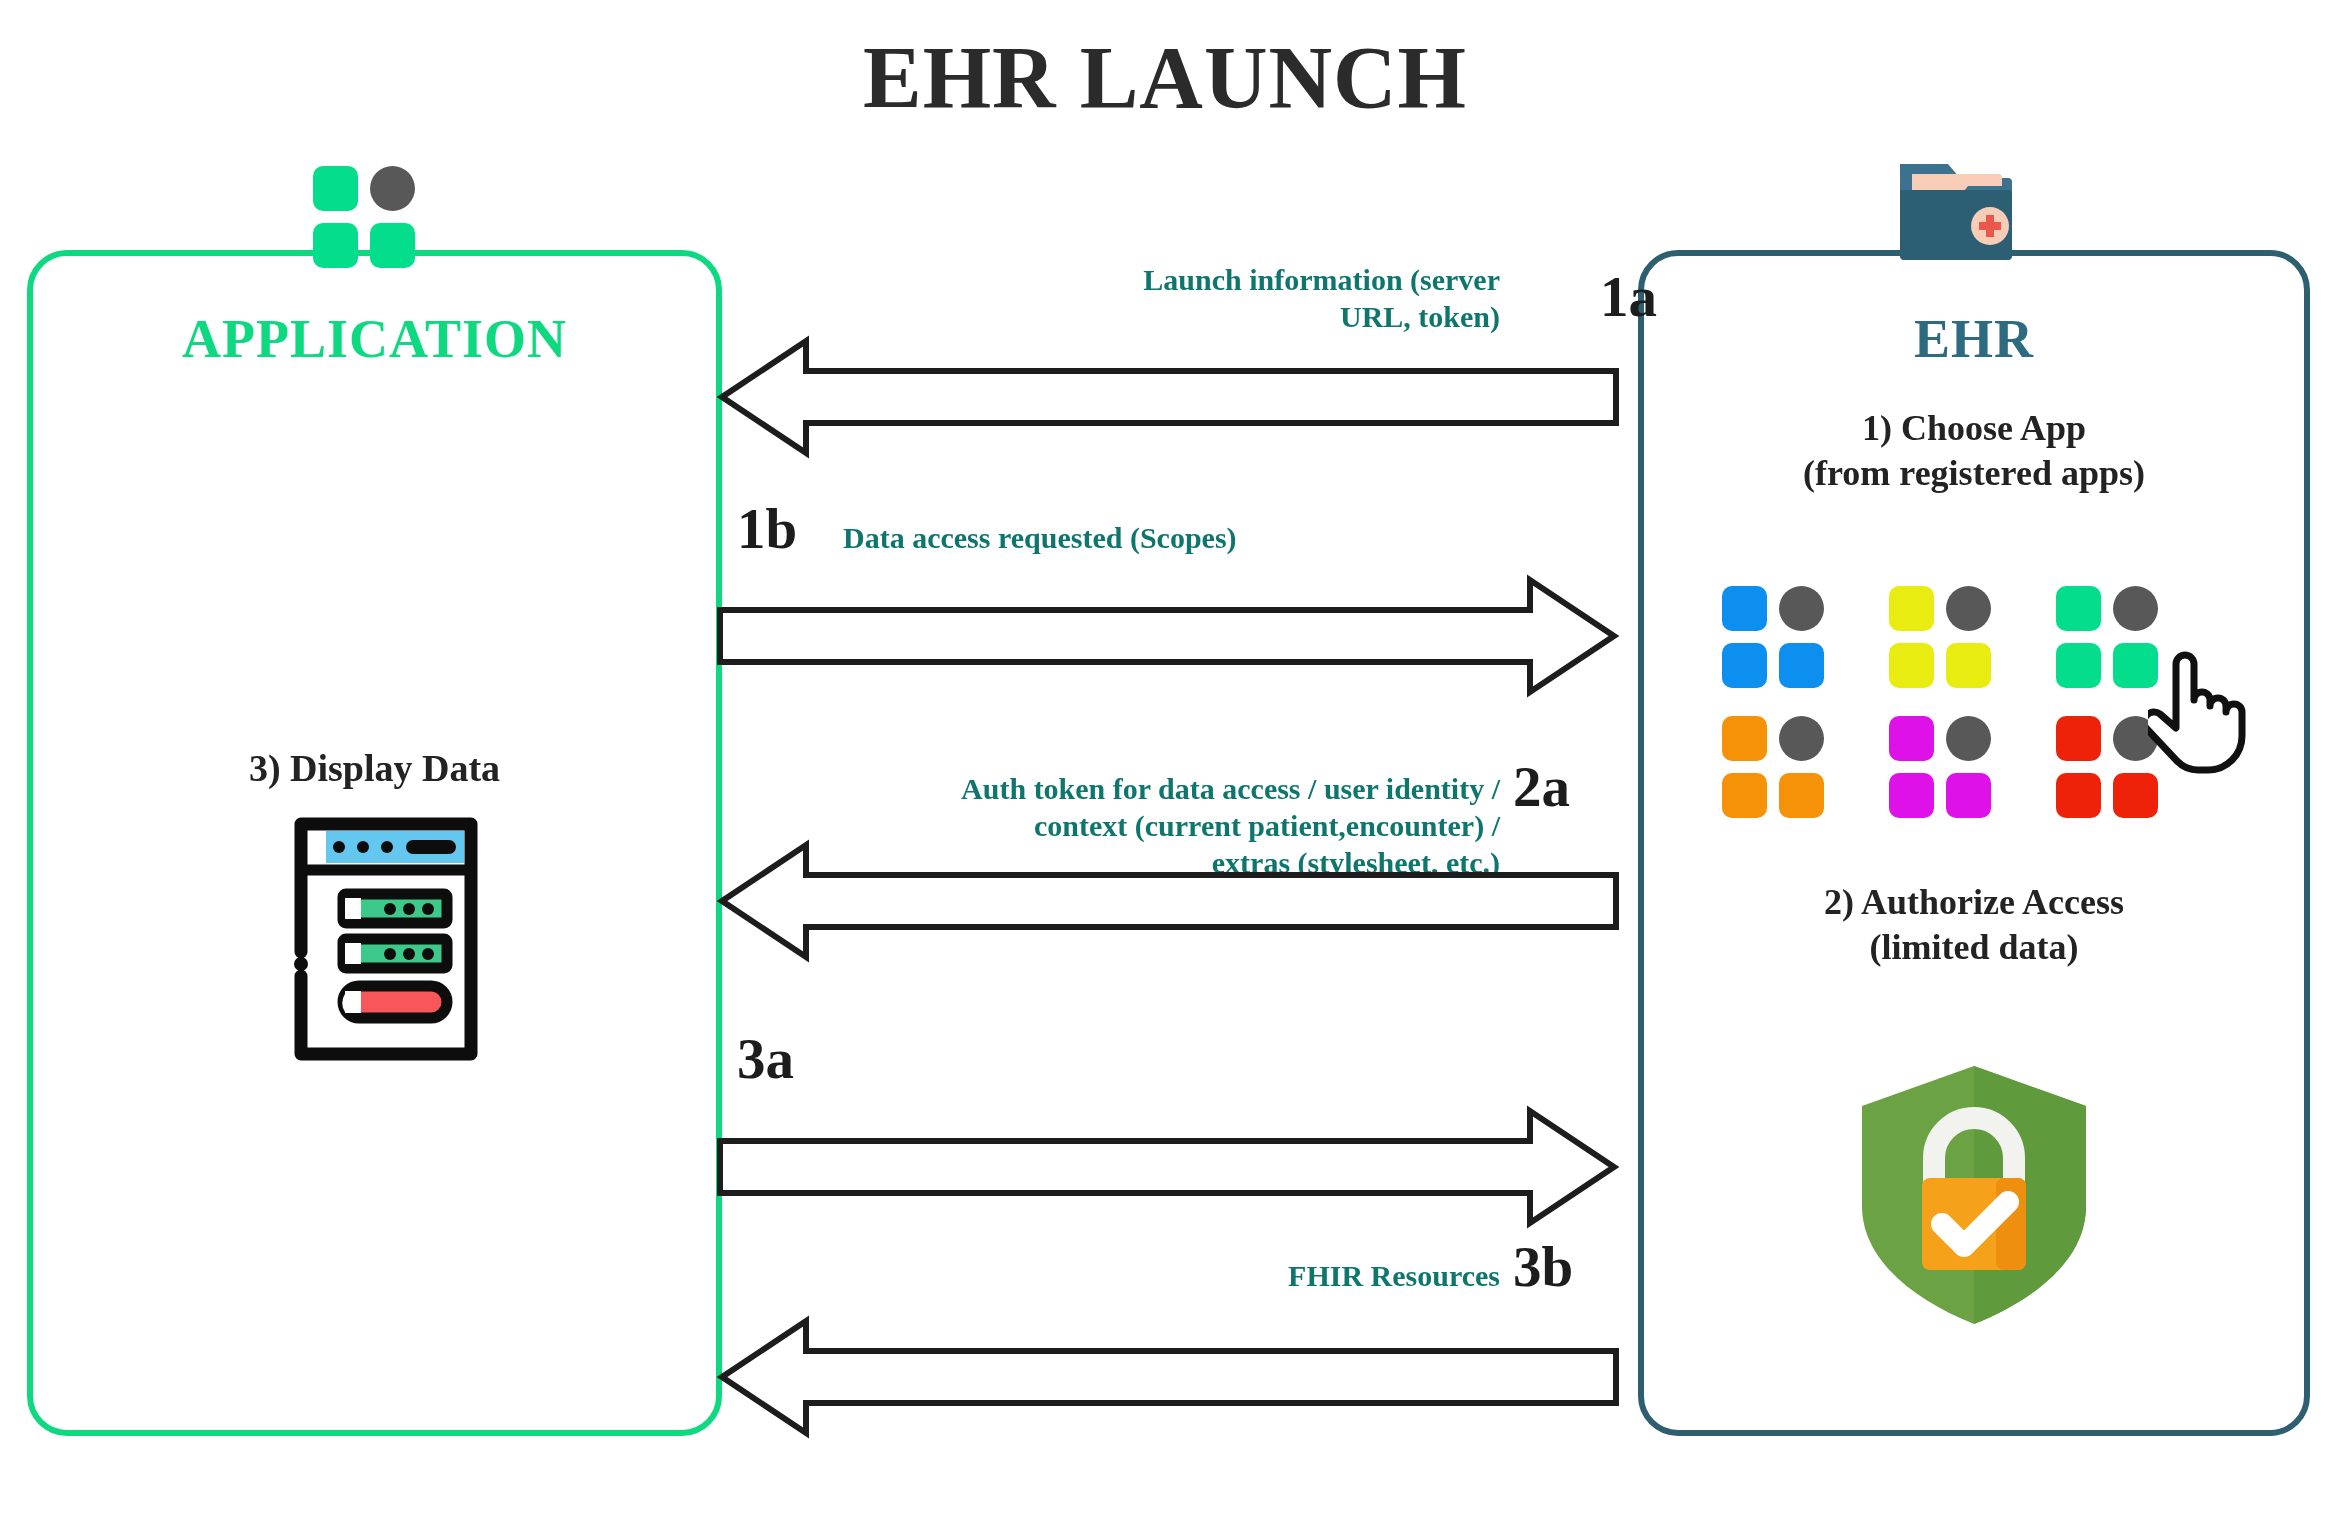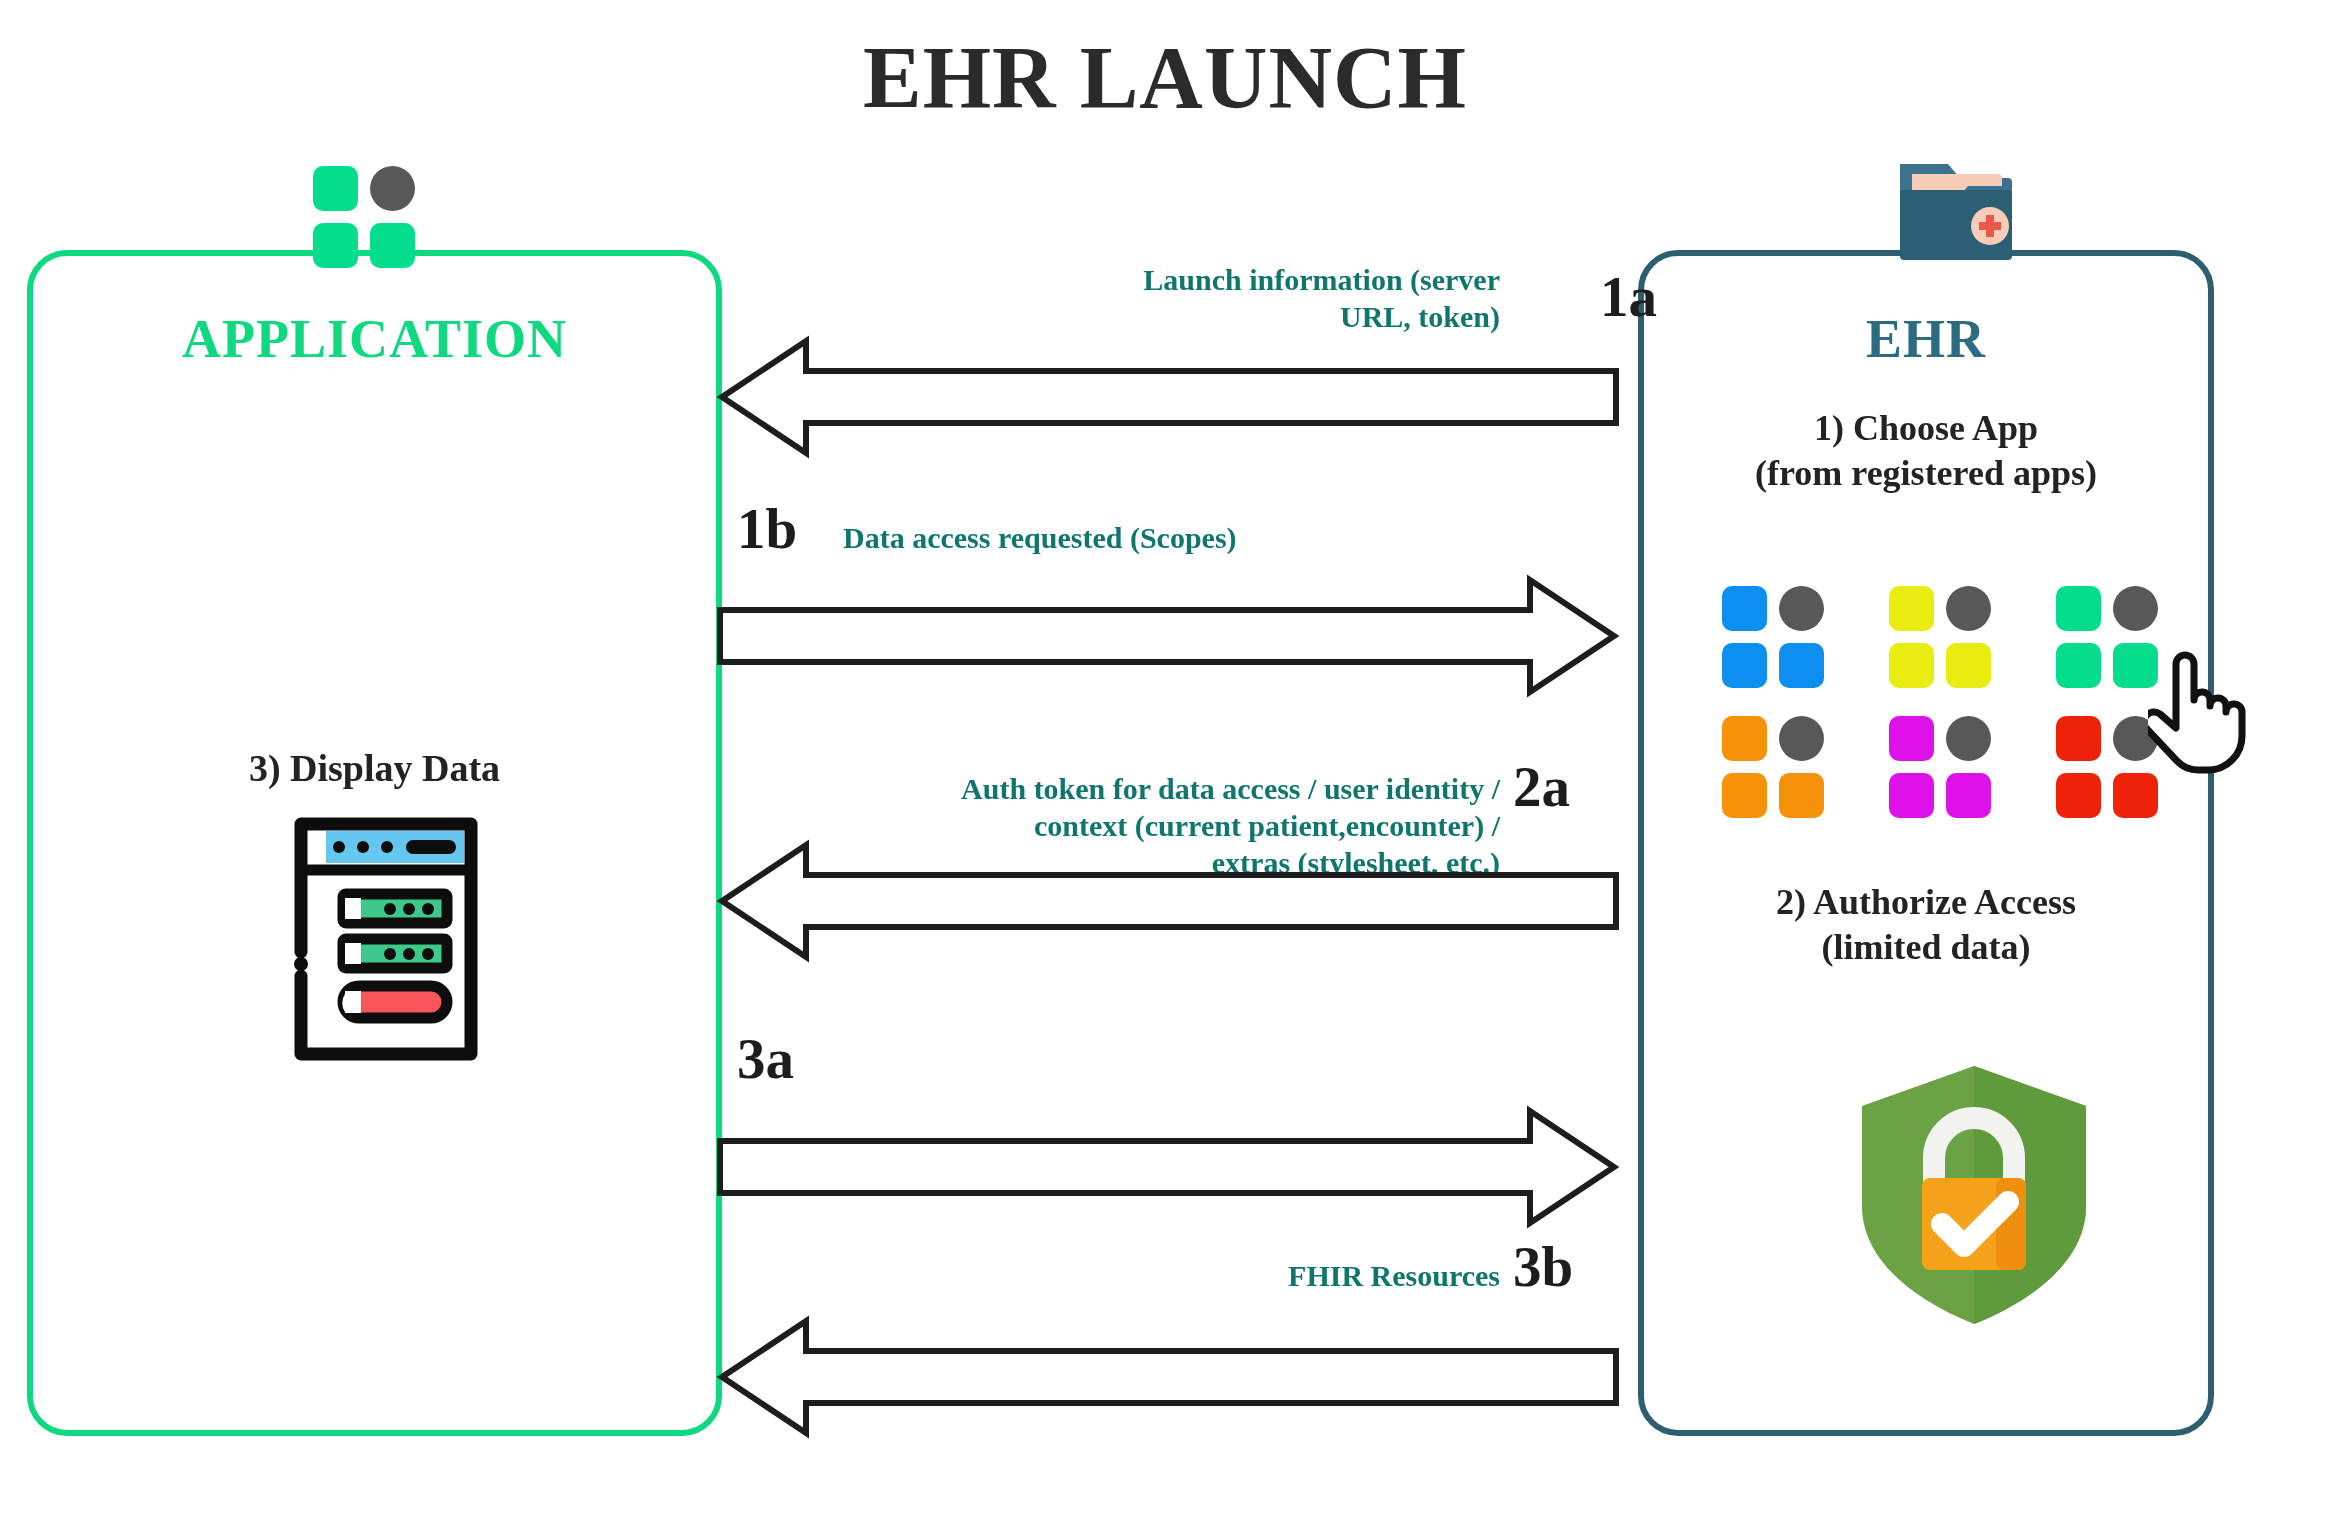--- a/index.html
+++ b/index.html
@@ -40,21 +40,21 @@
   #panel-application {
     left: 27px;
     top: 250px;
     width: 695px;
     height: 1186px;
     border: 6px solid #0ed981;
   }
   #panel-ehr {
     left: 1638px;
     top: 250px;
-    width: 576px;
+    width: 672px;
     height: 1186px;
     border: 6px solid #2d5f70;
   }
 
   .panel-title {
     position: absolute;
     width: 100%;
     text-align: center;
     font-size: 54px;
     font-weight: bold;

